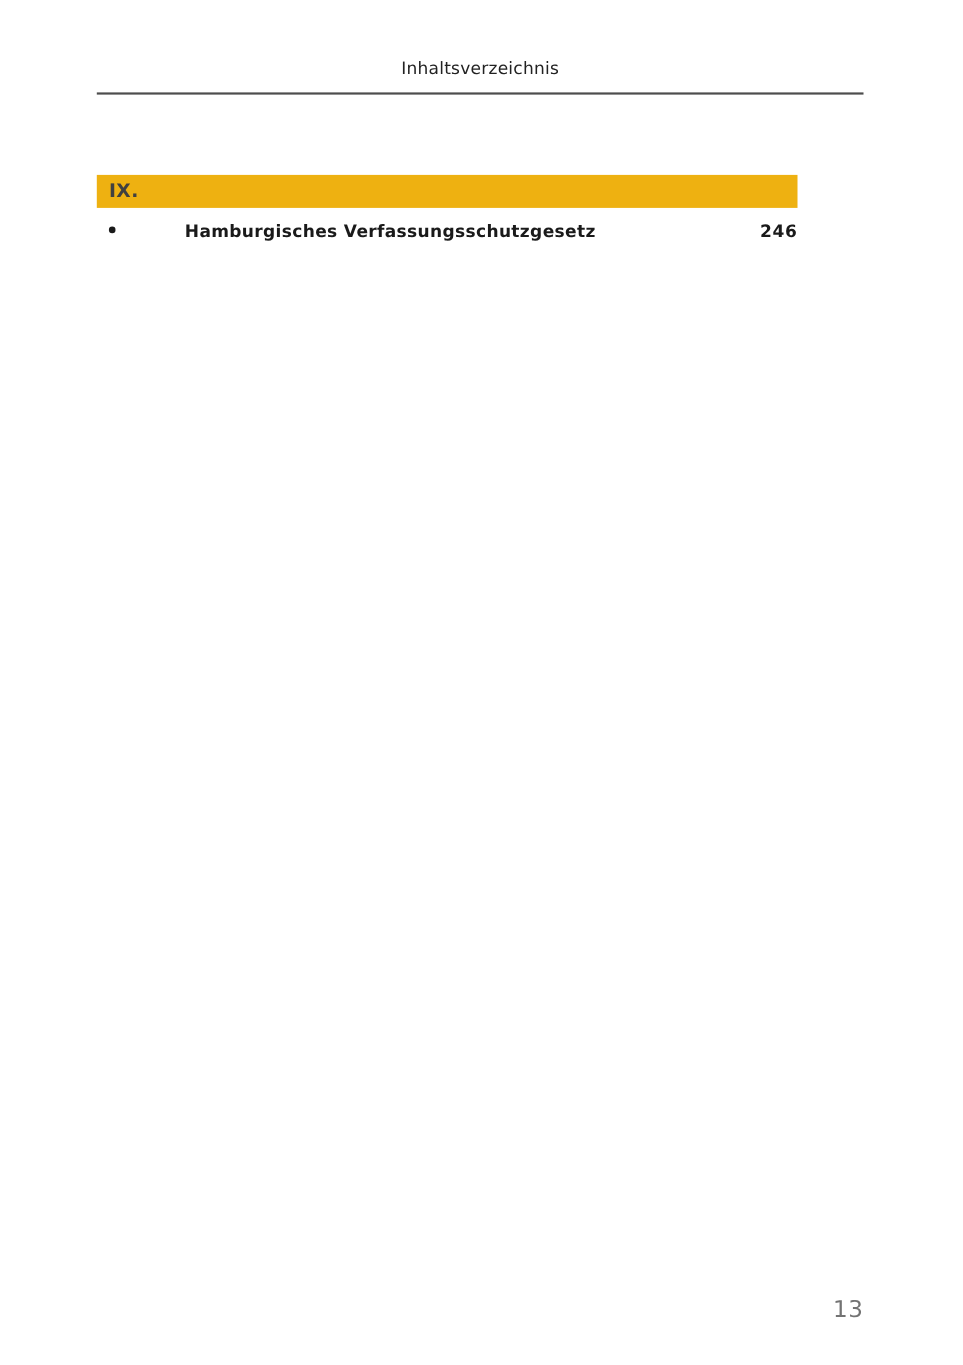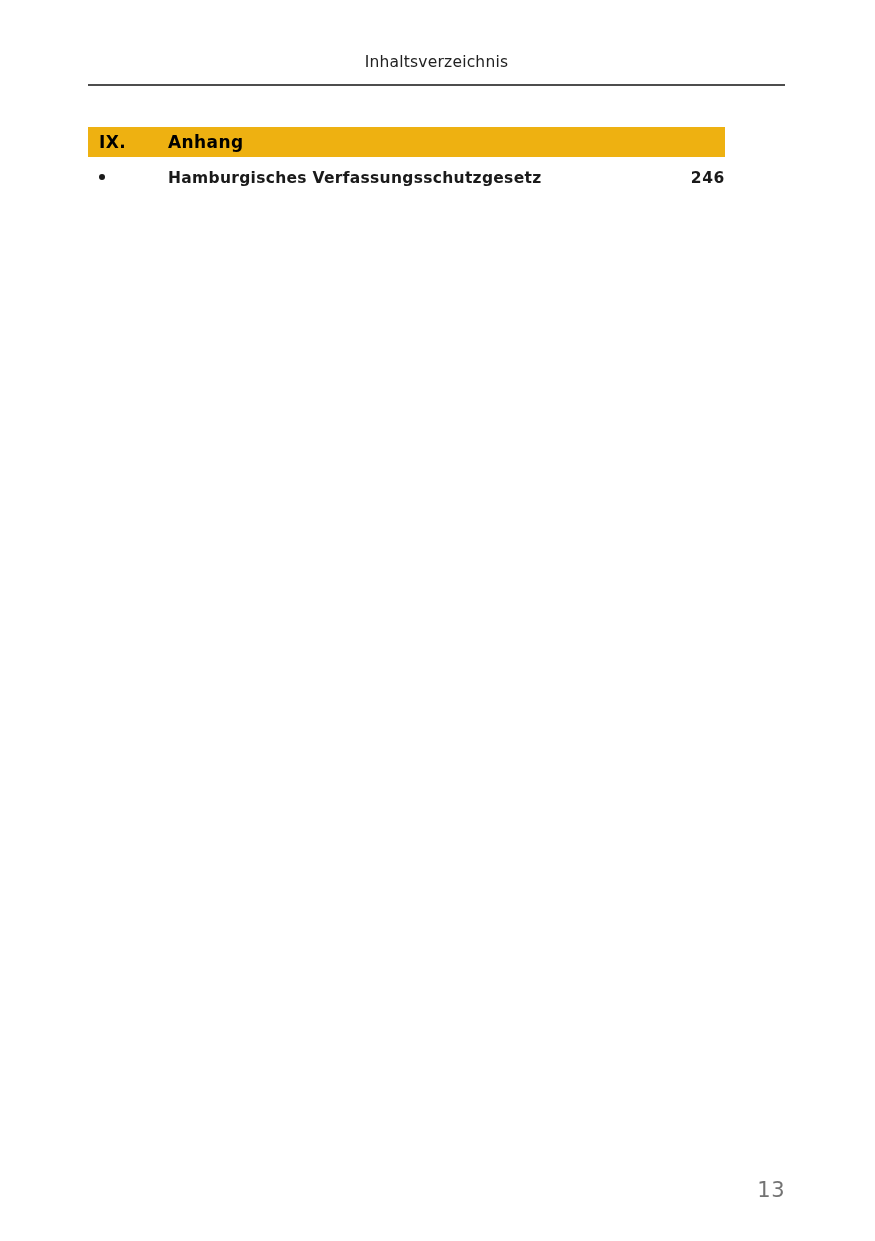--- a/index.html
+++ b/index.html
@@ -48,24 +48,25 @@
     position: absolute;
     left: 88px;
     top: 127px;
     width: 637px;
   }
   .section-bar {
     background: #eeb111;
     height: 30px;
     display: flex;
     align-items: center;
-    color: #000000;
+    color: #404040;
     font-weight: bold;
     font-size: 17px;
     letter-spacing: 0.4px;
+    margin-top: 32px;
   }
   .section-numeral {
     width: 80px;
     padding-left: 11px;
     box-sizing: border-box;
   }
   .section-title {
     flex: 1;
   }
   .toc-list {
@@ -131,21 +132,20 @@
 
   <div class="header">
     <span class="header-title">Inhaltsverzeichnis</span>
   </div>
   <div class="header-rule"></div>
 
   <div class="toc-section">
 
     <div class="section-bar">
       <span class="section-numeral">IX.</span>
-      <span class="section-title">Anhang</span>
     </div>
 
     <ul class="toc-list">
 
       <li class="toc-row">
         <span class="bullet-cell">
           <span class="bullet"></span>
         </span>
         <span class="toc-label">Hamburgisches Verfassungsschutzgesetz</span>
         <span class="toc-page">246</span>

